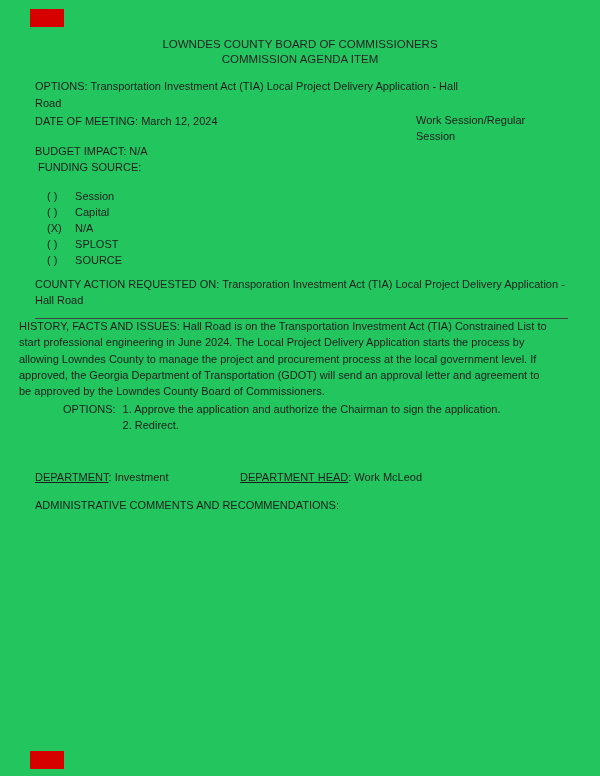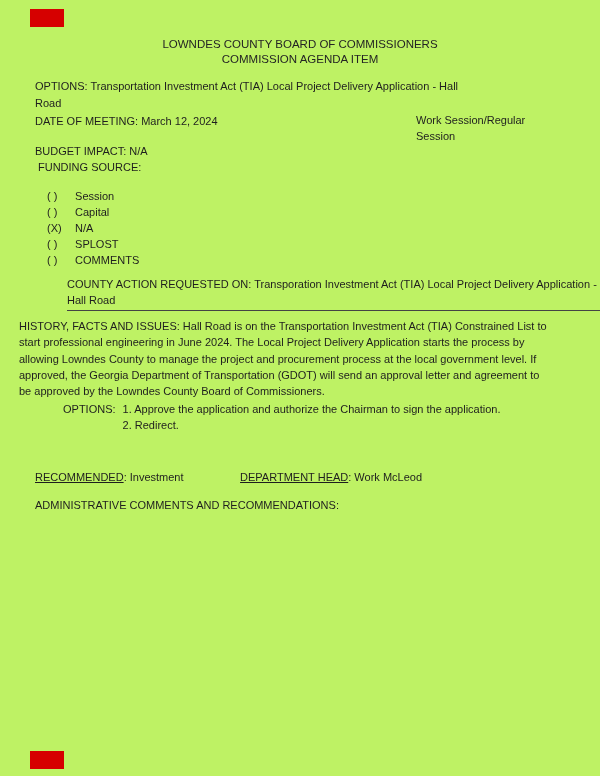--- a/index.html
+++ b/index.html
@@ -1,19 +1,19 @@
 <!DOCTYPE html>
 <html><head>
 <meta charset="utf-8">
 <style>
   html,body{margin:0;padding:0;background:#ffffff;}
   .page{
     position:relative;
     width:600px;height:776px;
-    background:#bef264;
+    background:#22c55e;
     font-family:"Liberation Sans",sans-serif;
     font-size:11px;
     color:#1e1e1e;
     overflow:hidden;
   }
   .abs{position:absolute;margin:0;}
   .redaction{
     position:absolute;
     left:30px;width:34px;height:18px;
     background:#d60000;
@@ -29,21 +29,21 @@
   .subject{top:78px;left:35px;width:434px;line-height:16.5px;}
   .date-line{top:115px;left:35px;}
   .session-note{top:112px;left:416px;width:118px;line-height:16px;}
   .budget{top:145px;left:35px;}
   .funding-label{top:161px;left:38px;}
   .funding-list{position:absolute;top:188px;left:47px;}
   .funding-item{line-height:16px;height:16px;}
   .funding-item .mark{display:inline-block;width:25px;}
   .county-action{
     top:276px;left:35px;width:533px;line-height:16px;
-    padding-bottom:2px;border-bottom:1px solid #444444;margin-left:32px;
+    padding-bottom:10px;border-bottom:1px solid #444444;
   }
   .history{top:318px;left:19px;width:533px;line-height:16.3px;}
   .options{position:absolute;top:402px;left:35px;width:533px;display:flex;line-height:15.5px;margin-left:28px;}
   .options .opt-label{flex:0 0 auto;margin-right:7px;}
   .recommended{top:444px;left:35px;}
   .dept-row{top:471px;left:35px;width:533px;}
   .dept-col{display:inline-block;width:202px;}
   .u{text-decoration:underline;}
   .admin{top:499px;left:35px;}
 </style>
@@ -91,21 +91,21 @@
     <div class="funding-item">
       <span class="mark">(X)</span>
       <span>N/A</span>
     </div>
     <div class="funding-item">
       <span class="mark">( )</span>
       <span>SPLOST</span>
     </div>
     <div class="funding-item">
       <span class="mark">( )</span>
-      <span>COMMENTS</span>
+      <span>SOURCE</span>
     </div>
   </div>
 
   <p class="abs county-action">
     <span>COUNTY ACTION REQUESTED ON:</span>
     <span>Transporation Investment Act (TIA) Local Project Delivery Application - Hall Road</span>
   </p>
 
   <p class="abs history">
     <span>HISTORY, FACTS AND ISSUES:</span>
@@ -116,21 +116,21 @@
     <span class="opt-label">OPTIONS:</span>
     <span>
       <div>1. Approve the application and authorize the Chairman to sign the application.</div>
       <div>2. Redirect.</div>
     </span>
   </div>
 
 
   <div class="abs dept-row">
     <span class="dept-col">
-      <span class="u">RECOMMENDED</span><span>: Investment</span>
+      <span class="u">DEPARTMENT</span><span>: Investment</span>
     </span>
     <span>
       <span class="u">DEPARTMENT HEAD</span><span>: Work McLeod</span>
     </span>
   </div>
 
   <p class="abs admin">ADMINISTRATIVE COMMENTS AND RECOMMENDATIONS:</p>
 
 </div>
 

